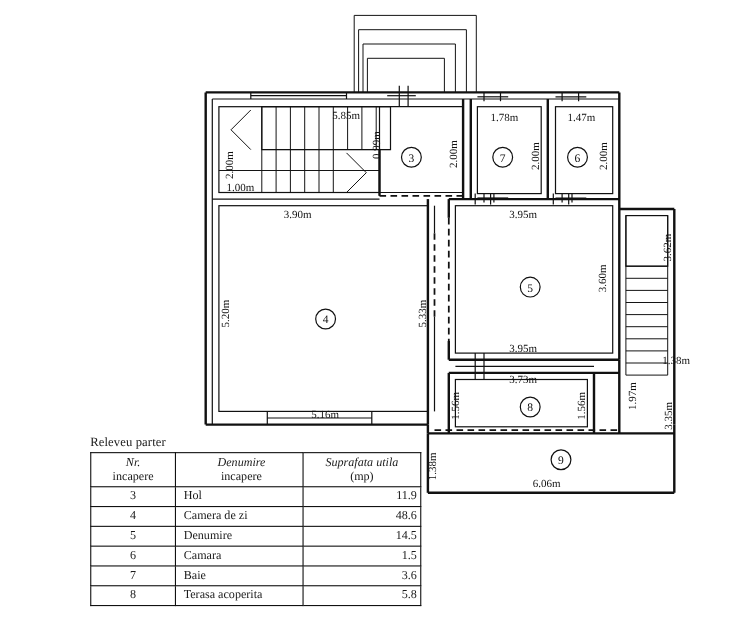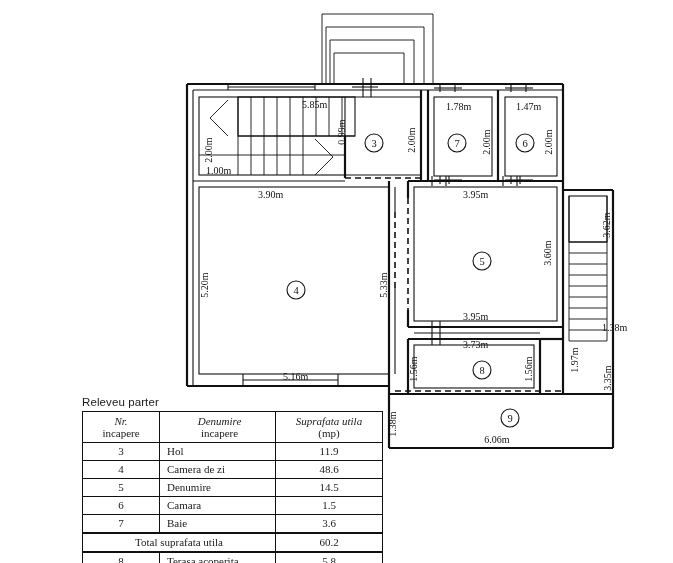--- a/index.html
+++ b/index.html
@@ -24,21 +24,21 @@
   #plan-svg {
     position: absolute;
     left: 0; top: 0;
   }
   
   .table-caption {
     position: absolute;
     left: 82px;
     top: 396px;
     font-size: 11.5px;
-    font-family: Liberation Sans, sans-serif;
+    font-family: Liberation Serif, serif;
     letter-spacing: .1px;
     white-space: nowrap;
   }
   table.relevee {
     position: absolute;
     left: 82px;
     top: 411px;
     width: 275px;
     border-collapse: collapse;
     font-family: "Liberation Serif", serif;
@@ -53,21 +53,21 @@
     height: 15px;
     vertical-align: middle;
   }
   table.relevee th {
     text-align: center;
     font-size: 11px;
     height: 28px;
   }
   .col-nr   { width: 70px;  text-align: center; }
   .col-name { width: 105px; text-align: left; padding-left: 7px !important; }
-  .col-area { width: 100px; text-align: center; }
+  .col-area { width: 100px; text-align: right; }
   tr.total-row td {
     border-top: 2px solid #111;
     border-bottom: 2px solid #111;
     text-align: center;
   }
   tr.total-row td.total-label { text-align: center; }
   .hdr-l1 { display: block; font-style: italic; }
   .hdr-l2 { display: block; }
 </style>
 </head>
@@ -346,24 +346,20 @@
       <tr>
         <td class="col-nr">6</td>
         <td class="col-name">Camara</td>
         <td class="col-area">1.5</td>
       </tr>
       <tr>
         <td class="col-nr">7</td>
         <td class="col-name">Baie</td>
         <td class="col-area">3.6</td>
       </tr>
-      <tr class="total-row">
-        <td class="total-label" colspan="2">Total suprafata utila</td>
-        <td class="col-area">60.2</td>
-      </tr>
       <tr>
         <td class="col-nr">8</td>
         <td class="col-name">Terasa acoperita</td>
         <td class="col-area">5.8</td>
       </tr>
 
     </tbody>
   </table>
 
 </div>

